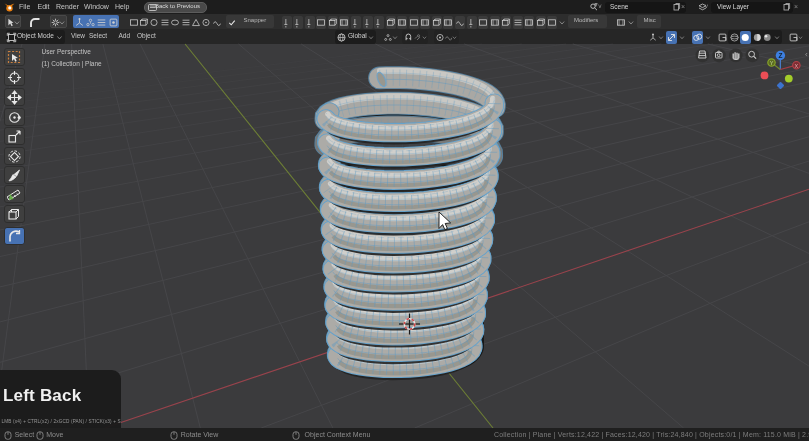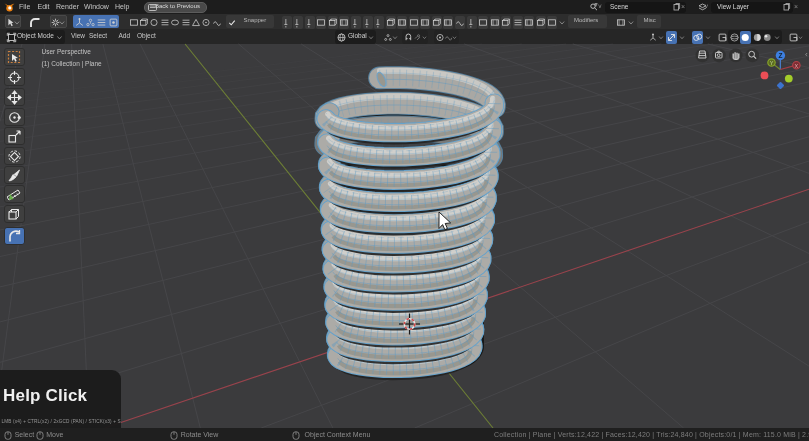--- a/index.html
+++ b/index.html
@@ -838,21 +838,21 @@
     </div>
     <div style="position:absolute;left:4px;top:227px;width:21px;height:18px;background:#4772b3;border-radius:3px;border:1px solid #2e2e2e;box-sizing:border-box;display:flex;align-items:center;justify-content:center">
       <svg width="15" height="15" viewBox="0 0 15 15">
         <path d="M3 12.5 v-5 a6 6 0 0 1 9-4.5" fill="none" stroke="#e8e8e8" stroke-width="1.6"></path>
         <path d="M12.5 1 v3.5 h-3.5" fill="none" stroke="#e8e8e8" stroke-width="1.3"></path>
       </svg>
     </div>
 <span style="position:absolute;left:41.5px;top:47.5px;font-size:6.5px;color:#c4c4c4">User Perspective</span>
 <span style="position:absolute;left:41.5px;top:59.5px;font-size:6.5px;color:#c4c4c4">(1) Collection | Plane</span>
 <div style="position:absolute;left:0;top:370px;width:121px;height:58px;background:rgba(26,26,26,0.95);border-radius:0 9px 0 0"></div>
-<span style="position:absolute;left:3px;top:386px;font-size:17px;font-weight:bold;color:#f0f0f0;letter-spacing:0.2px">Help Click</span>
+<span style="position:absolute;left:3px;top:386px;font-size:17px;font-weight:bold;color:#f0f0f0;letter-spacing:0.2px">Left Back</span>
 <span style="position:absolute;left:1.5px;top:418.5px;font-size:4.7px;color:#989898;white-space:nowrap;letter-spacing:0.15px">LMB (x4) + CTRL(x2) / 2xGCD (PAN) / STICK(x3) + S</span>
 <svg style="position:absolute;left:4.2px;top:430.5px" width="8" height="9" viewBox="0 0 8 9">
       <rect x="1" y="0.8" width="6" height="7.5" rx="2.6" fill="none" stroke="#898989" stroke-width="0.9"></rect>
       <path d="M4 0.8 v3" stroke="#898989" stroke-width="0.9"></path>
     </svg>
     <span class="sbt" style="left:14.7px">Select</span>
     <svg style="position:absolute;left:35.7px;top:430.5px" width="8" height="9" viewBox="0 0 8 9">
       <rect x="1" y="0.8" width="6" height="7.5" rx="2.6" fill="none" stroke="#898989" stroke-width="0.9"></rect>
       <path d="M4 0.8 v3" stroke="#898989" stroke-width="0.9"></path>
     </svg>

